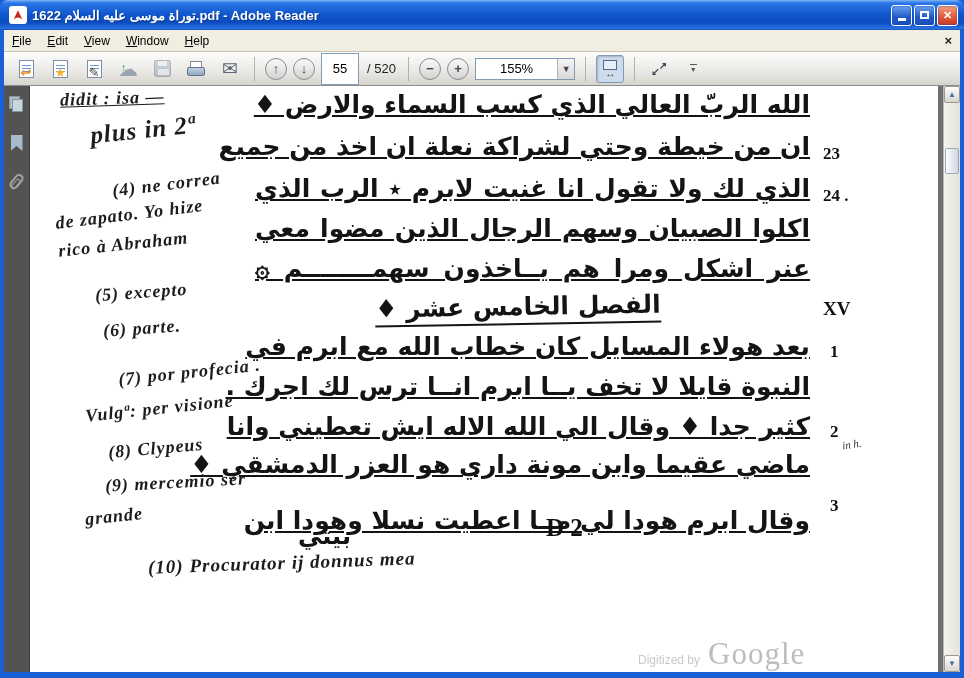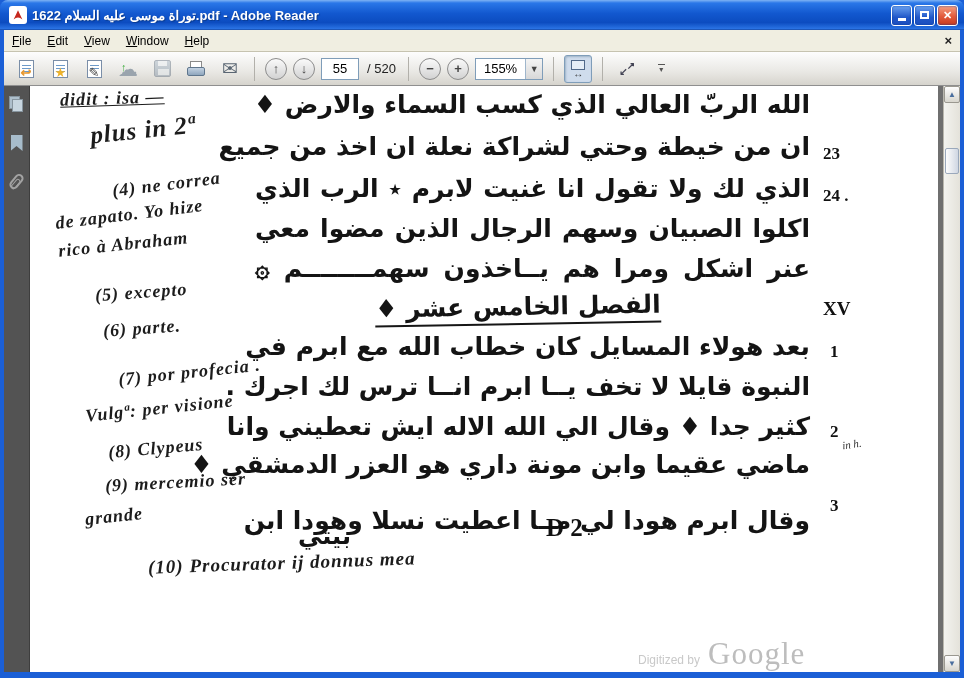--- a/index.html
+++ b/index.html
@@ -54,25 +54,25 @@
   .floppy:before{ content:""; position:absolute; left:3px; top:0; width:9px; height:5px; background:#e9eef3; }
   .floppy:after{ content:""; position:absolute; left:3px; bottom:1px; width:11px; height:6px; background:#dde4ea; }
   .printer{ width:18px; height:15px; position:relative; }
   .printer .pbody{ position:absolute; bottom:0; width:18px; height:9px; background:linear-gradient(180deg,#c3d2e2,#8fa6bd); border:1px solid #5f7astonish;} 
   .printer .pbody{ border:1px solid #5f768d; border-radius:2px;}
   .printer .ppaper{ position:absolute; top:0; left:3px; width:12px; height:7px; background:#fff; border:1px solid #8a8a8a; }
   .mail{ font-size:19px; color:#5a6673; line-height:1; }
   .circlebtn{ width:22px; height:22px; border-radius:50%; border:1px solid #8c8c8c;
     background:linear-gradient(180deg,#fafafa,#d2d2d2); display:flex; align-items:center; justify-content:center;
     font-weight:bold; color:#444; font-size:13px; }
-  .page-input{ width:38px; height:22px; border:1px solid #7f9db9; font-size:13px; text-align:center;
+  .page-input{ width:38px; height:32px; border:1px solid #7f9db9; font-size:13px; text-align:center;
     font-family:"Liberation Sans",sans-serif; background:#fff; }
   .page-count{ font-size:13px; color:#222; padding:0 2px; white-space:nowrap;}
   .zoom-box{ height:22px; border:1px solid #7f9db9; background:#fff; display:flex; align-items:center; }
-  .zoom-val{ font-size:13px; padding:0 8px; min-width:44px; }
+  .zoom-val{ font-size:13px; padding:0 24px; min-width:44px; }
   .zoom-dd{ width:17px; height:20px; background:linear-gradient(180deg,#f4f4f4,#d8d8d8); border-left:1px solid #9fb6cc;
     display:flex; align-items:center; justify-content:center; font-size:9px; color:#444; }
   .fitw{ display:flex; flex-direction:column; align-items:center; }
   .fitw .fr{ width:14px; height:10px; border:1px solid #51698a; background:#e6eef7; }
   .fitw .fa{ font-size:10px; line-height:8px; color:#333; font-weight:bold;}
   .fullscr{ position:relative; width:16px; height:16px; }
   .fullscr span{ position:absolute; font-size:10px; font-weight:bold; color:#445; line-height:1;}
   .fullscr .ne{ right:0; top:0; } .fullscr .sw{ left:0; bottom:0; }
   .overflow-chip{ display:flex; flex-direction:column; align-items:center; justify-content:center; gap:1px; }
   .overflow-chip .bar{ width:7px; height:1px; background:#555; }
@@ -98,21 +98,21 @@
   .vscroll{ width:17px; background:linear-gradient(90deg,#f3f3ef,#e4e2da); border-left:1px solid #b9b7ae; position:relative; }
   .sbtn{ position:absolute; left:0; width:16px; height:17px; background:linear-gradient(180deg,#fdfdfd,#d8d6ce);
     border:1px solid #9a9890; border-radius:2px; display:flex; align-items:center; justify-content:center;
     font-size:8px; color:#4a6e9e; }
   .sbtn.up{ top:0; } .sbtn.down{ bottom:0; }
   .sthumb{ position:absolute; left:1px; top:62px; width:14px; height:26px;
     background:linear-gradient(90deg,#fdfdfd,#cfd6e2); border:1px solid #9aa8bb; border-radius:2px; }
 
   
   .ar-line{ position:absolute; direction:rtl; font-family:"DejaVu Sans",sans-serif; font-weight:bold;
-    color:#141414; font-size:25px; width:560px; text-align:justify; text-align-last:justify; white-space:nowrap; }
+    color:#141414; font-size:25px; width:560px; text-align:justify; text-align-last:justify; white-space:nowrap;text-decoration:underline; }
   .ar-heading{ position:absolute; direction:rtl; font-family:"DejaVu Sans",sans-serif; font-weight:bold;
     color:#141414; font-size:25px; border-bottom:2px solid #161616; padding-bottom:2px; transform:rotate(-1deg);}
   .vnum{ position:absolute; font-family:"Liberation Serif",serif; font-weight:bold; font-size:17px; color:#111; }
   .vnum.roman{ font-size:19px; }
   .catchword{ position:absolute; direction:rtl; font-family:"DejaVu Sans",sans-serif; font-weight:bold; font-size:24px; color:#141414;}
   .sigmark{ position:absolute; font-family:"Liberation Serif",serif; font-weight:bold; font-size:25px; color:#111; }
   .mnote{ position:absolute; font-family:"Liberation Serif",serif; font-style:italic; font-weight:bold;
     color:#1c1c1c; font-size:18px; white-space:nowrap; letter-spacing:1px; }
   .mnote.u{ text-decoration:underline; }
   .mnote.big{ font-size:25px; }

